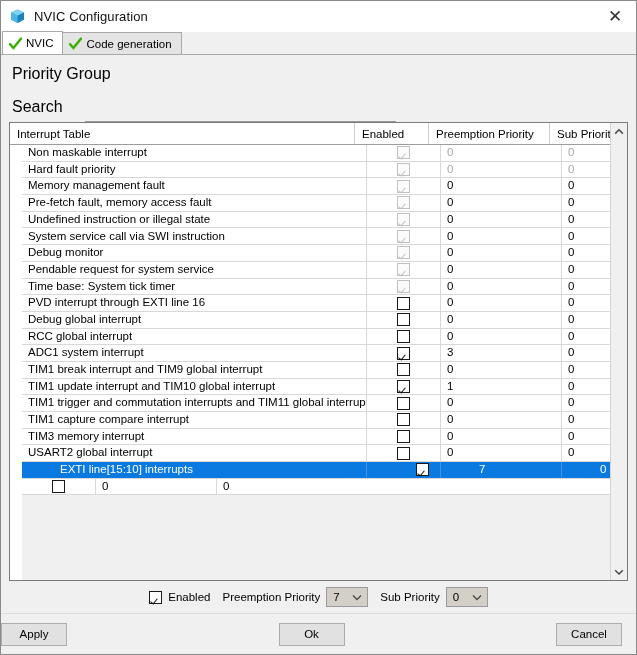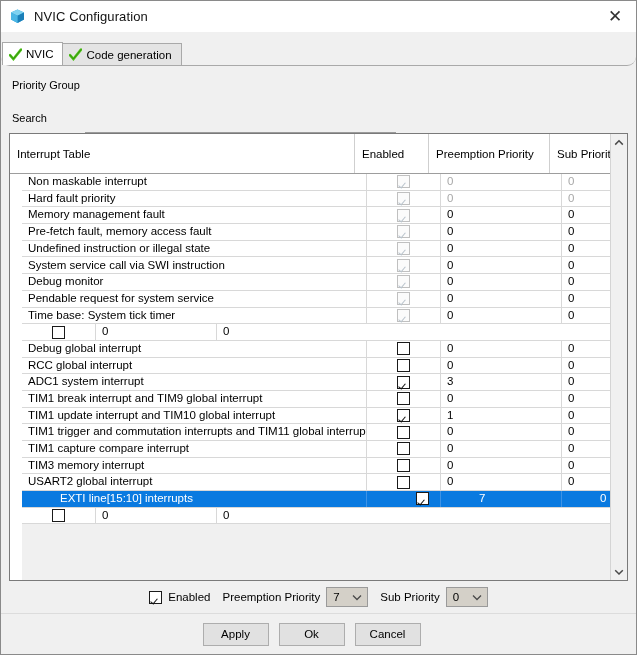--- a/index.html
+++ b/index.html
@@ -49,28 +49,27 @@
     width: 30px; height: 24px;
     display: flex; align-items: center; justify-content: center;
     color: #333;
     font-size: 17px;
     line-height: 1;
     cursor: pointer;
   }
 
   
   .tabstrip {
-    height: 34px;
+    height: 23px;
     background: #f0f0f0;
     display: flex;
     align-items: flex-end;
     flex: 0 0 auto;
     border-bottom: 1px solid #a9a9a9;
     padding-left: 1px;
-    border-radius: 9px;
   }
   .tab {
     height: 22px;
     display: flex;
     align-items: center;
     gap: 4px;
     padding: 0 9px 0 6px;
     font-size: 11.5px;
     border: 1px solid #a9a9a9;
     border-bottom: none;
@@ -98,21 +97,21 @@
     position: relative;
     height: 67px;
   }
   .row1, .row2 {
     display: flex;
     align-items: center;
     height: 24px;
     padding-left: 11px;
   }
   .row2 { margin-top: 9px; }
-  .lbl { font-size: 11px; }
+  .lbl { font-size: 16px; }
 
   .combo {
     height: 21px;
     background: #d4d0c8;
     border: 1px solid #9a9a9a;
     display: flex;
     align-items: center;
     padding: 0 2px 0 6px;
     font-size: 11.5px;
     cursor: pointer;
@@ -210,21 +209,21 @@
   }
   .table-main {
     flex: 1 1 auto;
     display: flex;
     flex-direction: column;
     min-width: 0;
     overflow: hidden;
   }
   .thead {
     display: flex;
-    height: 40px;
+    height: 22px;
     flex: 0 0 auto;
     background: #f0abfc;
     border-bottom: 1px solid #9d9d9d;
   }
   .th {
     font-size: 11.5px;
     display: flex;
     align-items: center;
     padding-left: 7px;
     border-right: 1px solid #cfcfcf;
@@ -318,21 +317,21 @@
     cursor: pointer;
   }
   .small-combo .val { flex: 1 1 auto; }
 
   
   .footer {
     height: 40px;
     flex: 0 0 auto;
     display: flex;
     align-items: center;
-    justify-content: center;
+    justify-content: space-between;
     gap: 10px;
     padding-right: 14px;
     background: #f0f0f0;
   }
   .btn {
     width: 66px; height: 23px;
     background: #e1e1e1;
     border: 1px solid #adadad;
     font-size: 11.5px;
     font-family: "Liberation Sans", sans-serif;
@@ -498,20 +497,21 @@
           </div>
           <div class="tr">
             <div class="td c-name">Time base: System tick timer</div>
             <div class="td c-en">
               <span class="box checked disabled"></span>
             </div>
             <div class="td c-pre">0</div>
             <div class="td c-sub">0</div>
           </div>
           <div class="tr">
+            <div class="td c-name">PVD interrupt through EXTI line 16</div>
             <div class="td c-en">
               <span class="box"></span>
             </div>
             <div class="td c-pre">0</div>
             <div class="td c-sub">0</div>
           </div>
           <div class="tr">
             <div class="td c-name">Debug global interrupt</div>
             <div class="td c-en">
               <span class="box"></span>

